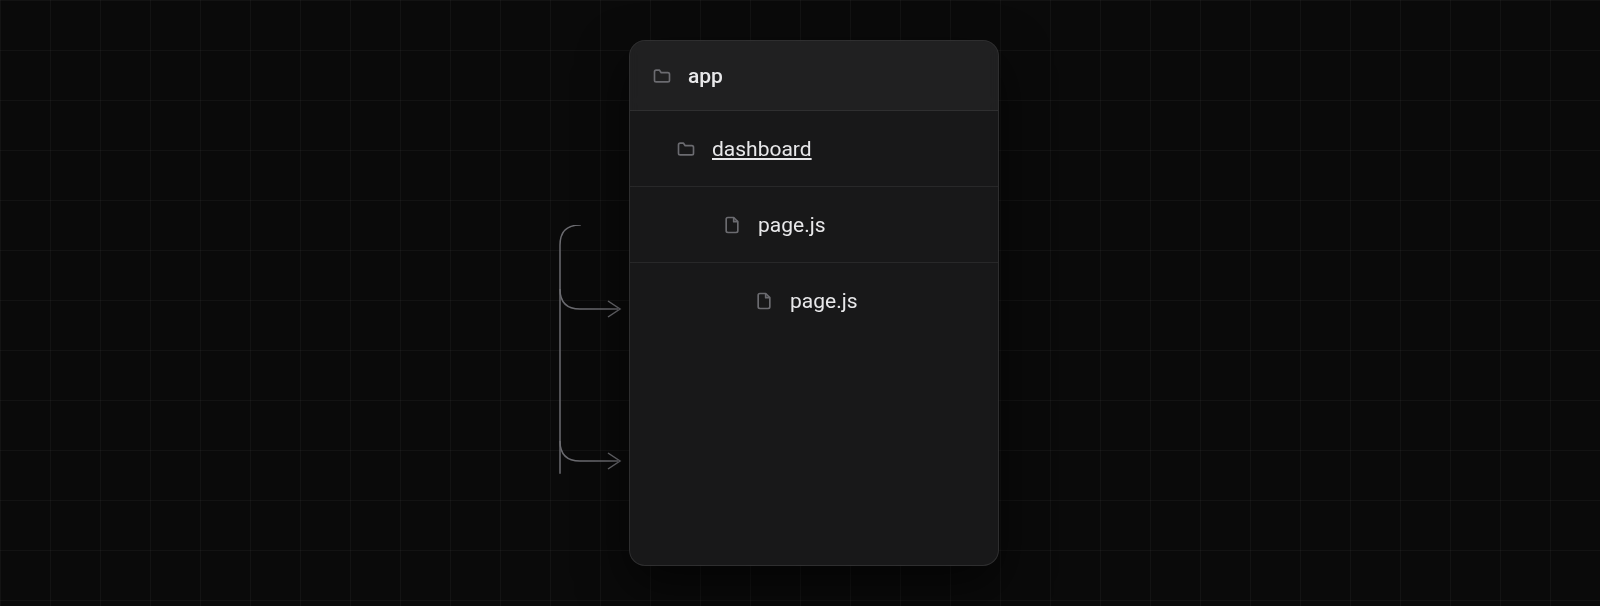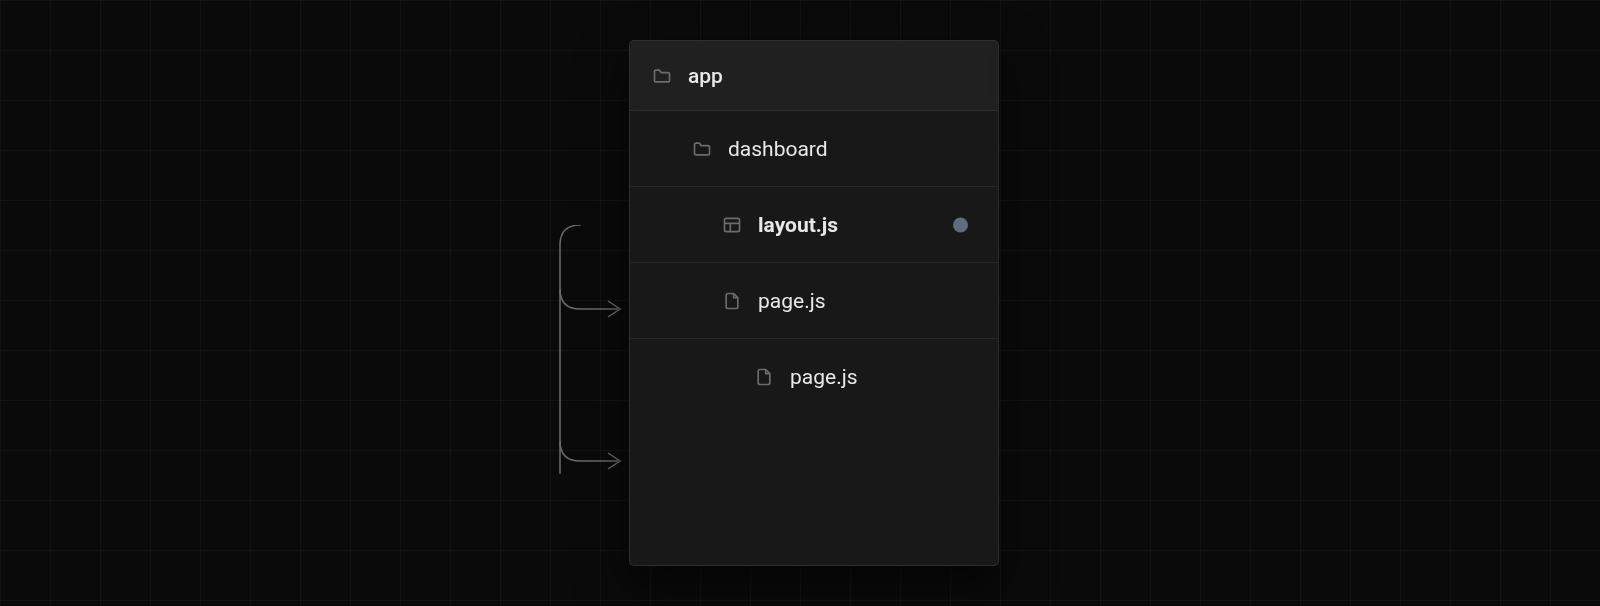--- a/index.html
+++ b/index.html
@@ -21,21 +21,21 @@
   }
   
   .panel {
     position: absolute;
     left: 629px;
     top: 40px;
     width: 370px;
     height: 526px;
     background: rgba(28,28,30,0.78);
     border: 1px solid rgba(255,255,255,0.10);
-    border-radius: 5px;
+    border-radius: 16px;
     box-shadow: 0 20px 50px rgba(0,0,0,0.6);
     overflow: hidden;
     backdrop-filter: blur(6px);
   }
   .row {
     display: flex;
     align-items: center;
     height: 76px;
     padding: 0 22px;
     font-size: 21px;
@@ -55,21 +55,21 @@
     width: 20px;
     height: 20px;
     flex: 0 0 20px;
     color: #6b6b70;
     display: flex;
     align-items: center;
     justify-content: center;
   }
   .icon svg { width: 20px; height: 20px; display: block; }
   .label { flex: 0 0 auto; }
-  .indent-1 { padding-left: 62px; }
+  .indent-1 { padding-left: 46px; text-decoration: underline; }
   .indent-2 { padding-left: 92px; }
   .indent-3 { padding-left: 124px; }
   .dot {
     position: absolute;
     right: 30px;
     top: 50%;
     transform: translateY(-50%);
     width: 15px;
     height: 15px;
     border-radius: 50%;
@@ -116,31 +116,20 @@
 
   <div class="row indent-1">
     <span class="icon">
       <svg viewBox="0 0 24 24" stroke="currentColor" stroke-width="2" fill="none" stroke-linejoin="round">
           <path d="M3 7a2 2 0 0 1 2-2h4l2 3h8a2 2 0 0 1 2 2v7a2 2 0 0 1-2 2H5a2 2 0 0 1-2-2V7z"></path>
         </svg>
     </span>
     <span class="label">dashboard</span>
   </div>
 
-  <div class="row indent-2 bold-label">
-    <span class="icon">
-      <svg viewBox="0 0 24 24" stroke="currentColor" stroke-width="2" fill="none" stroke-linejoin="round">
-          <rect x="3" y="4" width="18" height="16" rx="2"></rect>
-          <line x1="3" y1="10" x2="21" y2="10"></line>
-          <line x1="10" y1="10" x2="10" y2="20"></line>
-        </svg>
-    </span>
-    <span class="label">layout.js</span>
-    <span class="dot"></span>
-  </div>
 
   <div class="row indent-2">
     <span class="icon">
       <svg viewBox="0 0 24 24" stroke="currentColor" stroke-width="2" fill="none" stroke-linejoin="round">
           <path d="M14 3H7a2 2 0 0 0-2 2v14a2 2 0 0 0 2 2h10a2 2 0 0 0 2-2V8z"></path>
           <path d="M14 3v5h5"></path>
         </svg>
     </span>
     <span class="label">page.js</span>
   </div>

